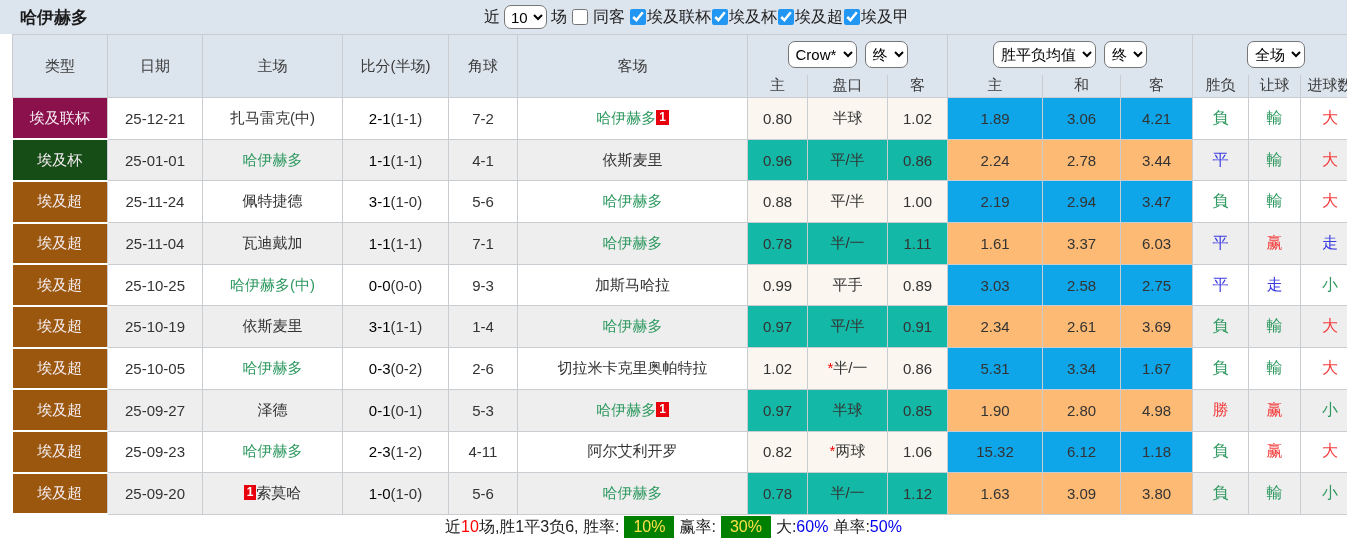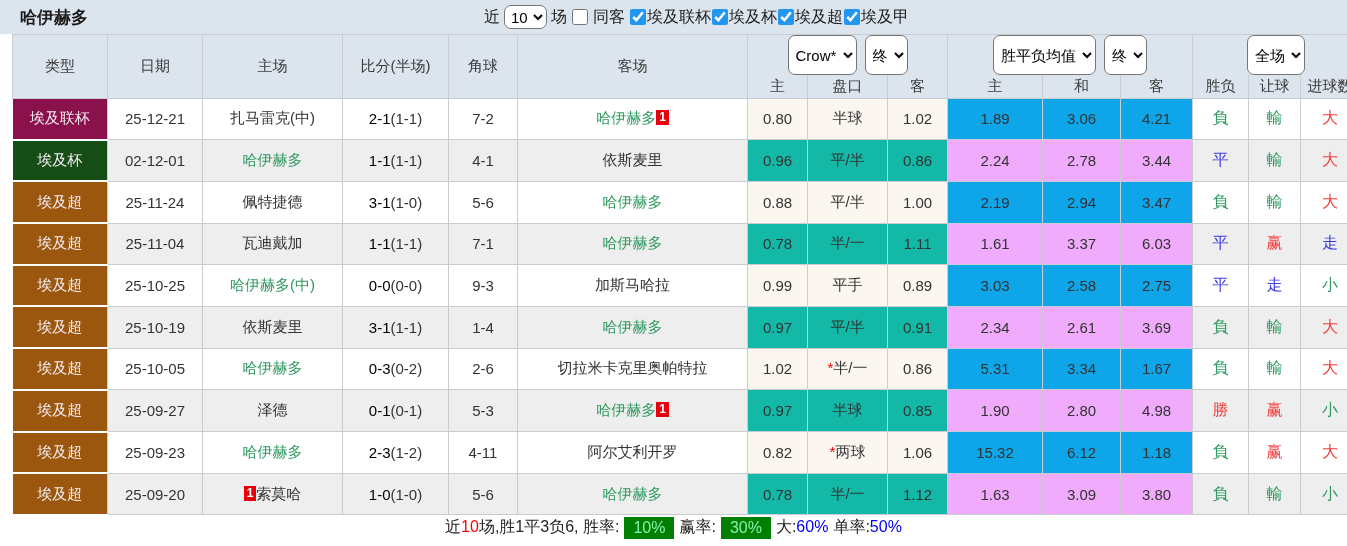--- a/index.html
+++ b/index.html
@@ -30,56 +30,56 @@
 
   
   table { border-collapse: collapse; table-layout: fixed; width: 1347px; margin-left: 12px; }
   th, td { border: 1px solid #c9ccd1; text-align: center; font-weight: normal; overflow: hidden; }
   thead th { background:#dce4ee; color:#3a3a3a; font-size: 15px; }
   thead tr.group-row th { height: 40px; border-bottom: none; }
   thead tr.sub-row th { height: 23px; border-top: none; font-size: 15px; }
   thead th.span2 { border-bottom: 1px solid #c9ccd1; }
   .hdr-selects { display: flex; align-items: center; justify-content: center; gap: 8px; }
   .hdr-selects select {
-    font-family: inherit; font-size: 15px; height: 40px;
+    font-family: inherit; font-size: 15px; height: 27px;
     border: 1px solid #767676; border-radius: 7px; background:#fff; padding: 0 3px;
   }
   tbody tr { height: 41.7px; }
   tbody td { font-size: 15px; color:#333; background:#fff; }
   tbody tr.even td { background:#eeeeee; }
   td.col-type {
     color:#f5ecf1; border-bottom: 2px solid #fff; border-left:none; font-size: 15px;
   }
   tbody tr.even td.col-type { } 
   .t-leaguecup { background:#8b114d !important; }
   .t-cup       { background:#164d16 !important; }
   .t-super     { background:#9a570d !important; }
   tbody td.col-odds  { background:#fbf7f0; }
   tbody tr.even td.col-odds { background:#14b8a6; }
   tbody td.col-mean  { background:#0ea5e9; }
-  tbody tr.even td.col-mean { background:#f0abfc; }
+  tbody tr.even td.col-mean { background:#fdba74; }
 
   .c-green { color:#2e9960; }
   .c-blue  { color:#3a3ae0; }
   .c-red   { color:#f43d3d; }
   .score-main { color:#000000; }
   .score-half { color:#333; }
   .star { color:#f00000; }
   .badge1 {
     display:inline-block; background:#e8000d; color:#fff; font-size:12px;
     line-height:15px; padding:0 3px; vertical-align:2px; font-weight:bold;
   }
   .res { font-size: 16px; }
 
   
   .footer {
     height: 24px; display: flex; align-items: center; justify-content: center;
     gap: 5px; font-size: 16px; color:#222; background:#fff; white-space: nowrap;
   }
-  .pct-badge { background:#008000; color:#86efac; padding: 2px 9px; display:inline-block; }
+  .pct-badge { background:#008000; color:#fde047; padding: 2px 9px; display:inline-block; }
   .fr-red { color:#f00; }
   .fr-blue { color:#0000ee; }
 </style>
 </head>
 <body>
 
 <div id="app">
 
   <div class="topbar">
     <span class="title">哈伊赫多</span>
@@ -179,21 +179,21 @@
           <td class="col-odds">1.02</td>
           <td class="col-mean">1.89</td>
           <td class="col-mean">3.06</td>
           <td class="col-mean">4.21</td>
           <td class="res c-green">負</td>
           <td class="res c-green">輸</td>
           <td class="res c-red">大</td>
         </tr>
         <tr class="even">
           <td class="col-type t-cup">埃及杯</td>
-          <td>02-12-01</td>
+          <td>25-01-01</td>
           <td class="c-green">哈伊赫多</td>
           <td><span class="score-main">1-1</span><span class="score-half">(1-1)</span></td>
           <td>4-1</td>
           <td>依斯麦里</td>
           <td class="col-odds">0.96</td>
           <td class="col-odds">平/半</td>
           <td class="col-odds">0.86</td>
           <td class="col-mean">2.24</td>
           <td class="col-mean">2.78</td>
           <td class="col-mean">3.44</td>

